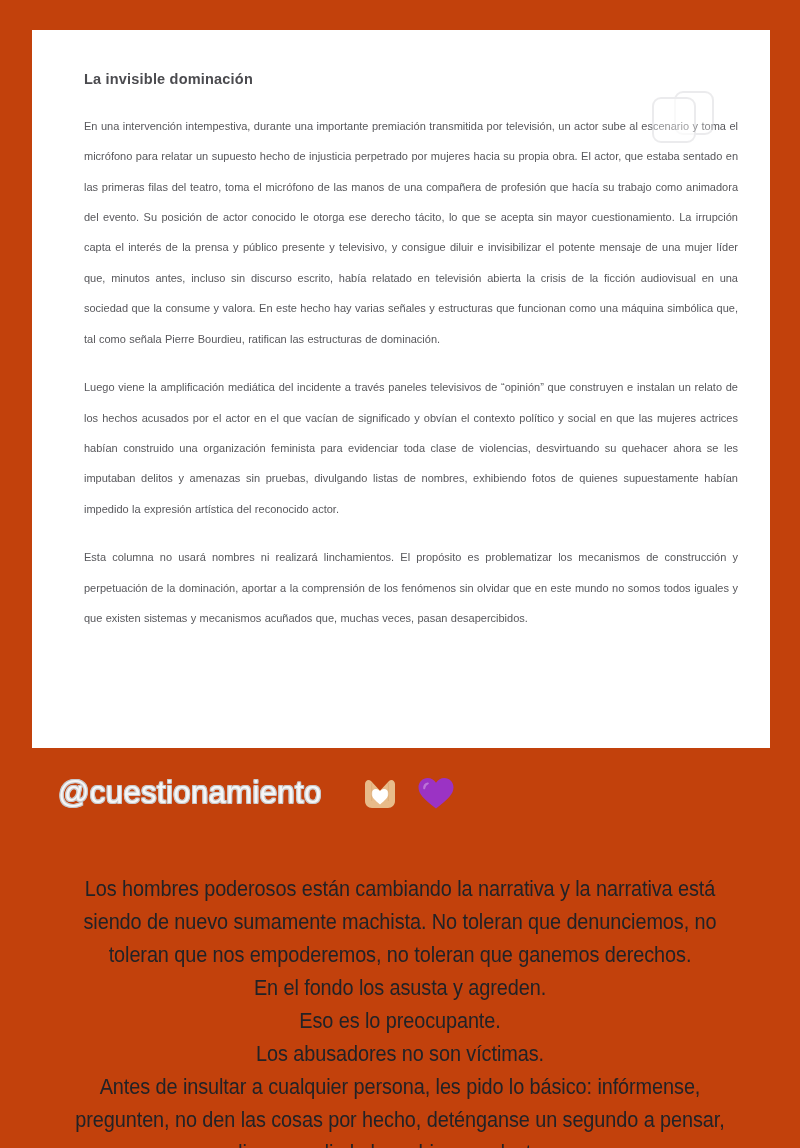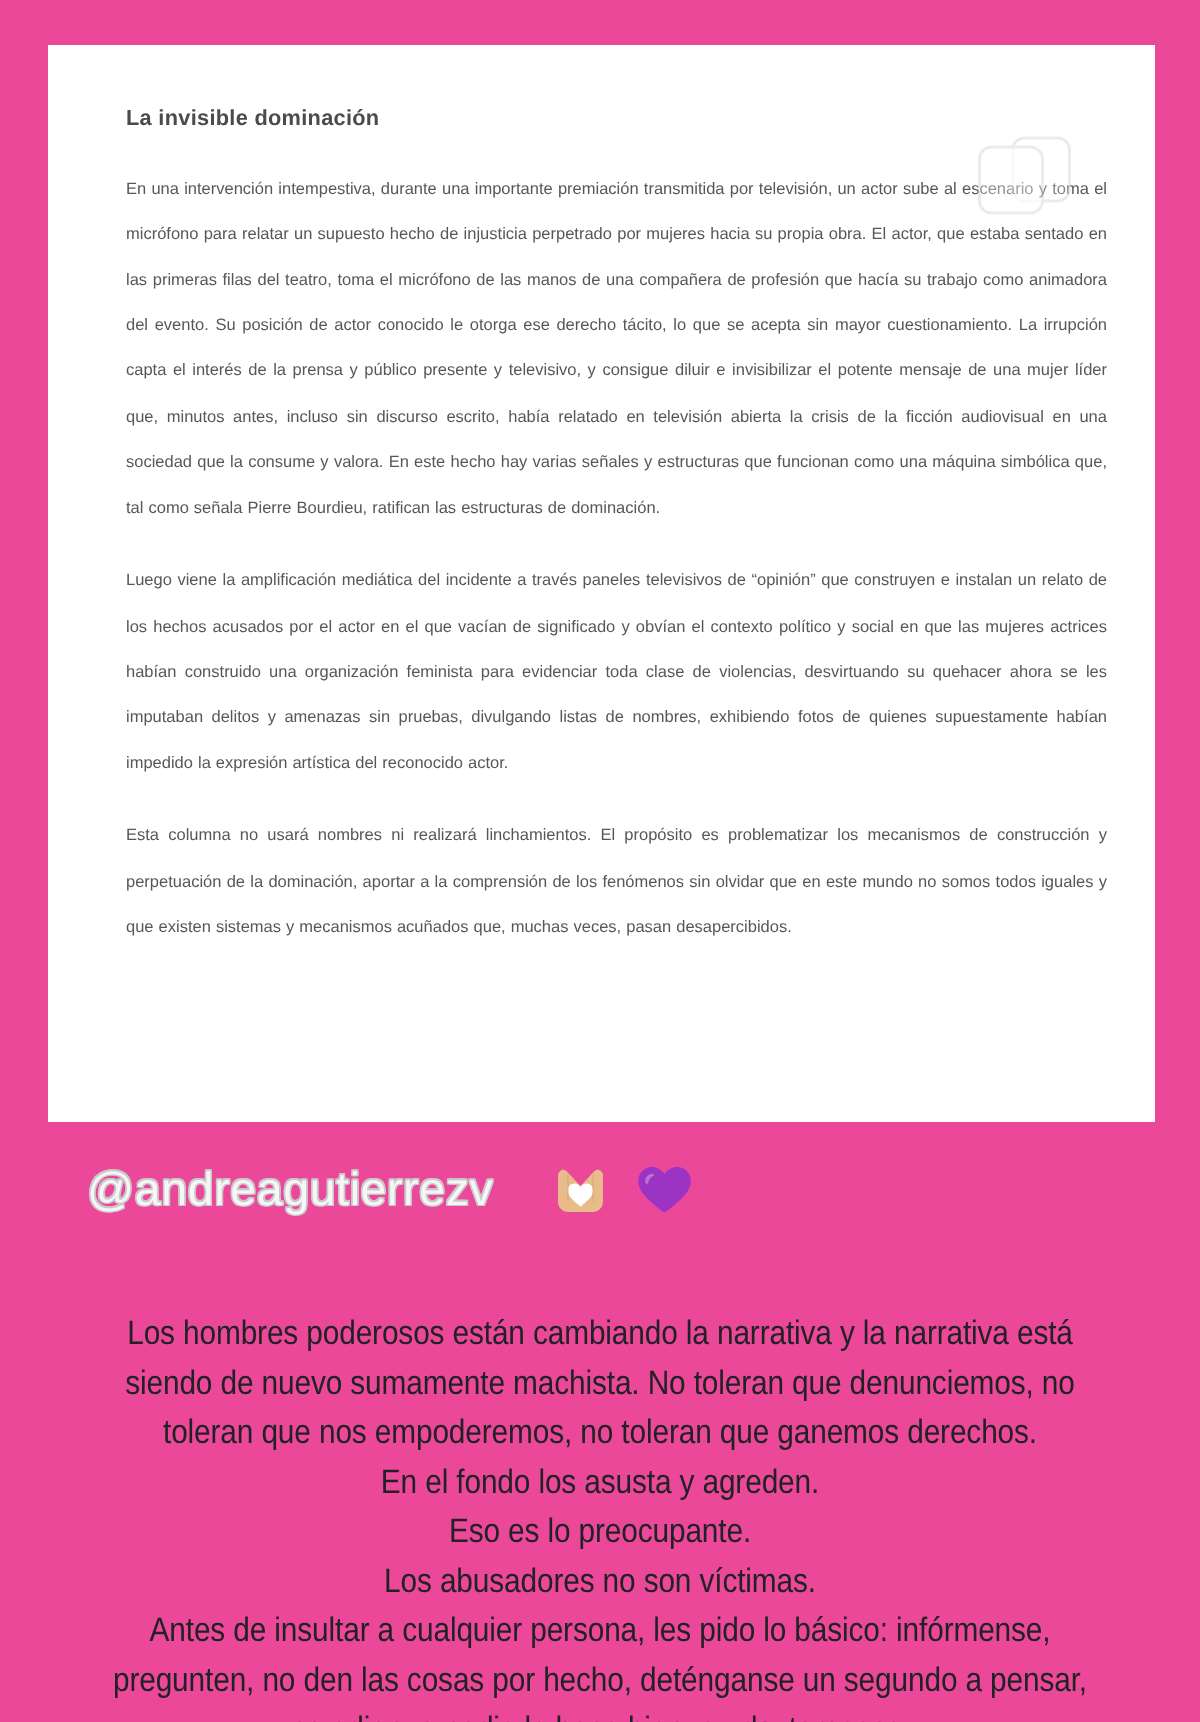--- a/index.html
+++ b/index.html
@@ -12,21 +12,21 @@
     background: #f2f2f2;
     font-family: "Liberation Sans", sans-serif;
     overflow: hidden;
     position: relative;
   }
 
   
   .story {
     position: absolute;
     inset: 0;
-    background: #ec4899;
+    background: #c2410c;
   }
 
   
   .article-card {
     position: absolute;
     left: 32px;
     top: 30px;
     width: 738px;
     height: 718px;
     background: #ffffff;
@@ -165,21 +165,21 @@
 
     <p class="article-p">Esta columna no usará nombres ni realizará linchamientos. El propósito es problematizar los mecanismos de construcción y perpetuación de la dominación, aportar a la comprensión de los fenómenos sin olvidar que en este mundo no somos todos iguales y que existen sistemas y mecanismos acuñados que, muchas veces, pasan desapercibidos.</p>
 
     <div class="copy-watermark">
       <span class="sq back"></span>
       <span class="sq front"></span>
     </div>
   </div>
 
   <div class="mention-row">
-    <span class="mention-handle">@andreagutierrezv</span>
+    <span class="mention-handle">@cuestionamiento</span>
 
     <span class="emoji-group">
 
       <svg class="emoji" width="44" height="44" viewBox="0 0 44 44" aria-hidden="true">
         <path d="M7 13 C7 9.5 10.5 7.5 13 10 L21.8 19.5 L22.2 19.5 L31 10 C33.5 7.5 37 9.5 37 13 L37 30 C37 34 34 37 30 37 L14 37 C10 37 7 34 7 30 Z" fill="#e8bb8a"></path>
         <path d="M22 33.5 C17.5 29.5 13.5 26.5 13.5 22.5 C13.5 19.9 15.6 18 18 18 C19.8 18 21.2 19 22 20.3 C22.8 19 24.2 18 26 18 C28.4 18 30.5 19.9 30.5 22.5 C30.5 26.5 26.5 29.5 22 33.5 Z" fill="#ffffff"></path>
         <path d="M13.6 12 L13.6 30 M30.4 12 L30.4 30" stroke="#d9a86f" stroke-width="1.2" fill="none" opacity="0.55"></path>
       </svg>
 
       <svg class="emoji" width="44" height="44" viewBox="0 0 44 44" aria-hidden="true">

